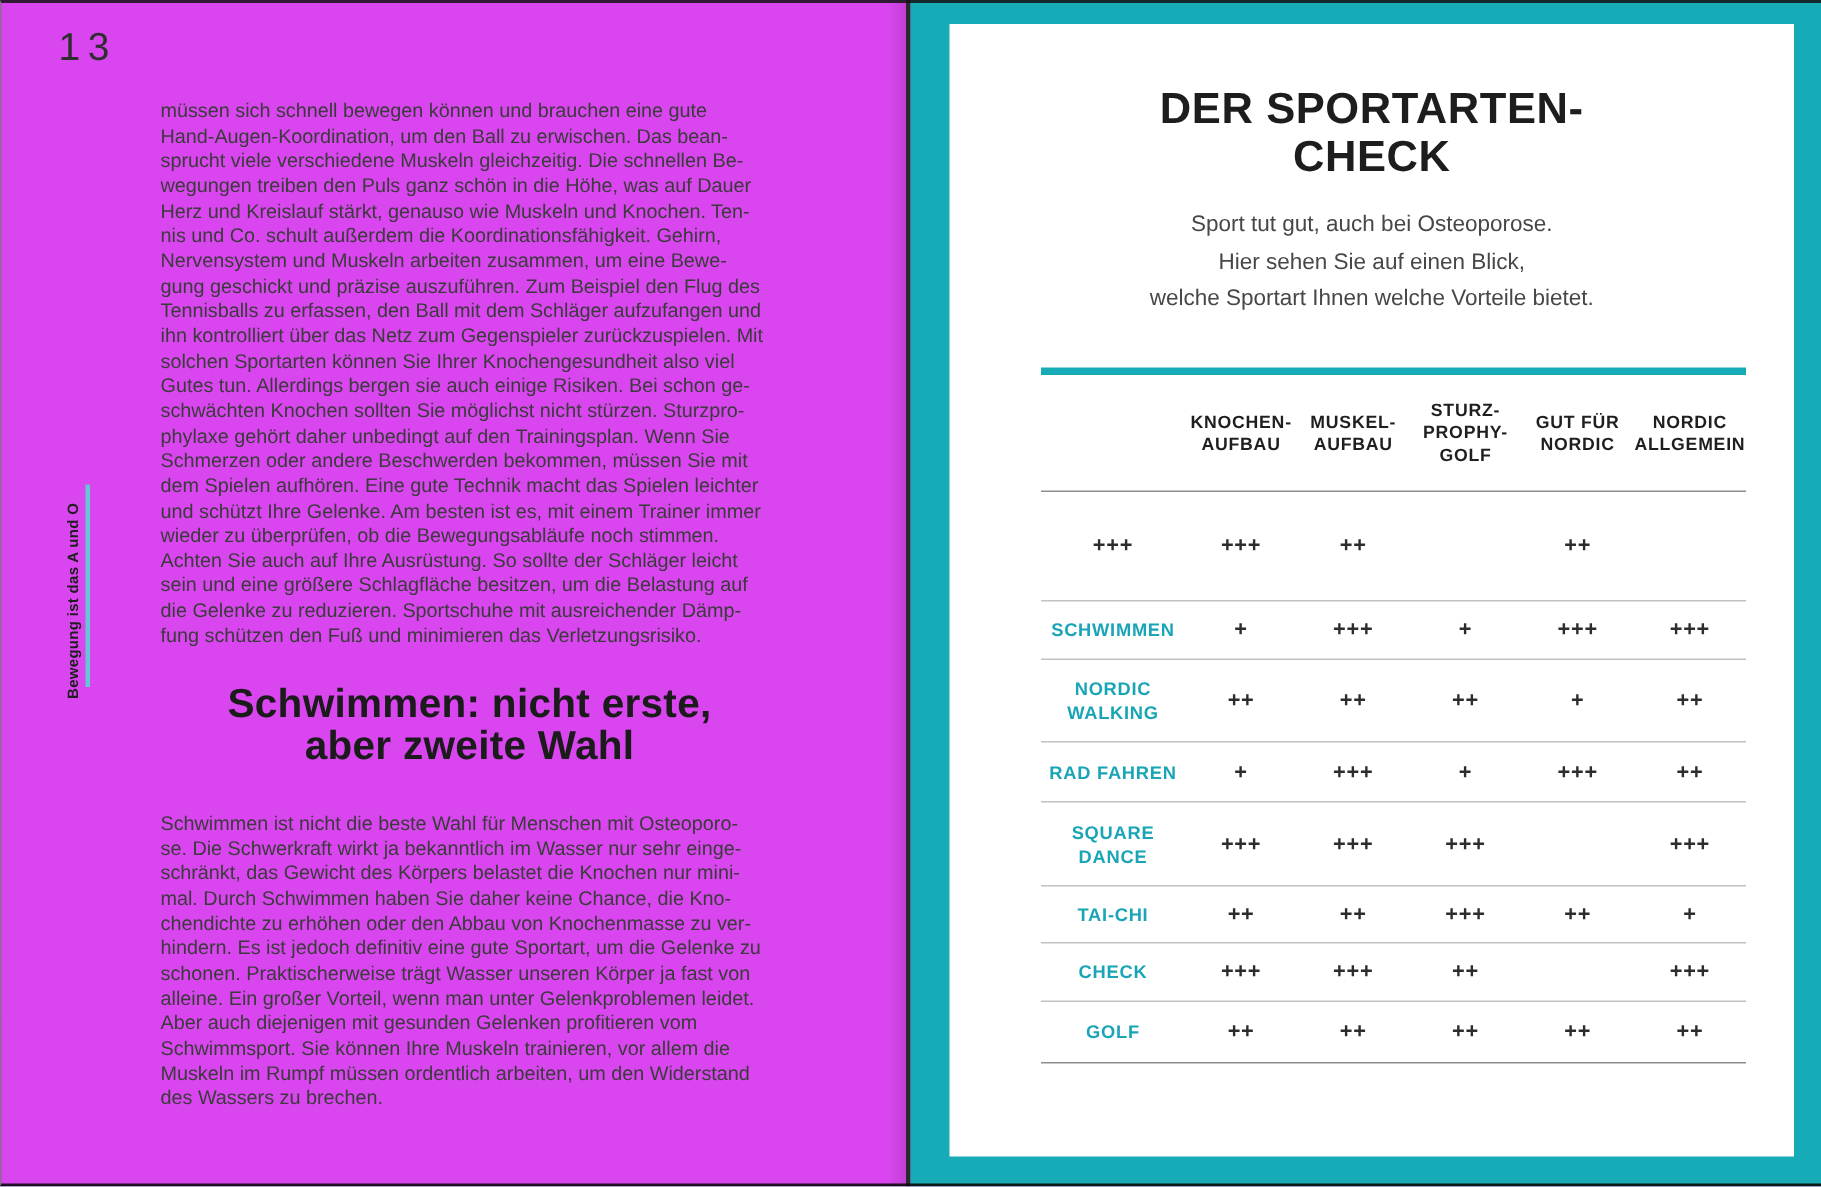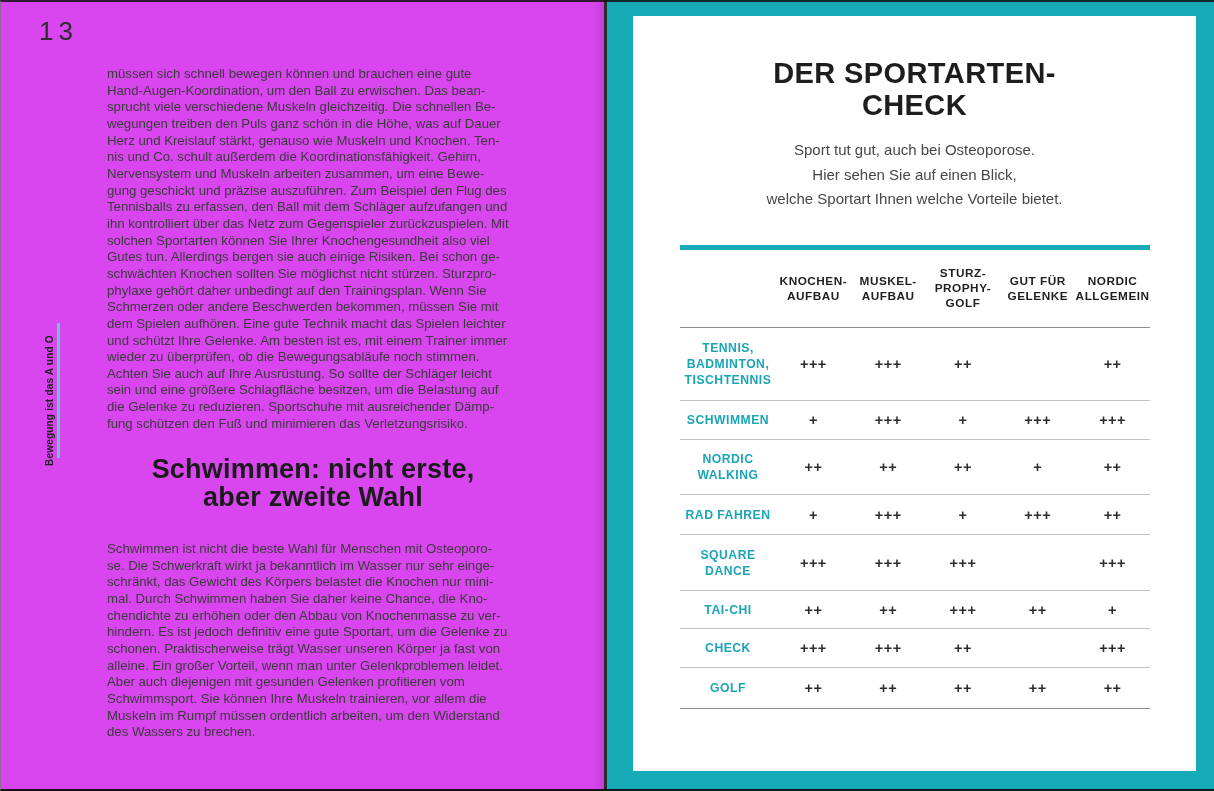--- a/index.html
+++ b/index.html
@@ -61,21 +61,21 @@
     position:absolute;left:0;top:42px;width:563px;margin:0;
     font-size:29px;line-height:31.5px;font-weight:700;color:#1d1d1d;
     text-align:center;white-space:pre-line;letter-spacing:0.4px;
   }
   .card-subtitle{
     position:absolute;left:0;top:122px;width:563px;margin:0;
     font-size:15px;line-height:24.5px;color:#474747;
     text-align:center;white-space:pre-line;
   }
   
-  .sports-table{position:absolute;left:47px;top:229px;width:470px;}
+  .sports-table{position:absolute;left:61px;top:229px;width:470px;}
   .table-top-rule{height:5px;background:var(--teal);}
   .thead,.trow{
     display:grid;grid-template-columns:96px repeat(5,1fr);
     align-items:center;
   }
   .thead{min-height:77px;border-bottom:1px solid #8d8d8d;}
   .thcell{
     font-size:11.8px;line-height:15px;font-weight:700;color:#1f1f1f;
     text-align:center;white-space:pre-line;letter-spacing:0.5px;
   }
@@ -166,29 +166,26 @@
         <div class="thead">
           <div class="thcell"></div>
           <div class="thcell">KNOCHEN-
 AUFBAU</div>
           <div class="thcell">MUSKEL-
 AUFBAU</div>
           <div class="thcell">STURZ-
 PROPHY-
 GOLF</div>
           <div class="thcell">GUT FÜR
-GELENKE</div>
+NORDIC</div>
           <div class="thcell">NORDIC
 ALLGEMEIN</div>
         </div>
 
         <div class="trow mh72">
-          <div class="tlabel">TENNIS,
-BADMINTON,
-TISCHTENNIS</div>
           <div class="tval">+++</div>
           <div class="tval">+++</div>
           <div class="tval">++</div>
           <div class="tval"></div>
           <div class="tval">++</div>
         </div>
 
         <div class="trow mh38">
           <div class="tlabel">SCHWIMMEN</div>
           <div class="tval">+</div>

